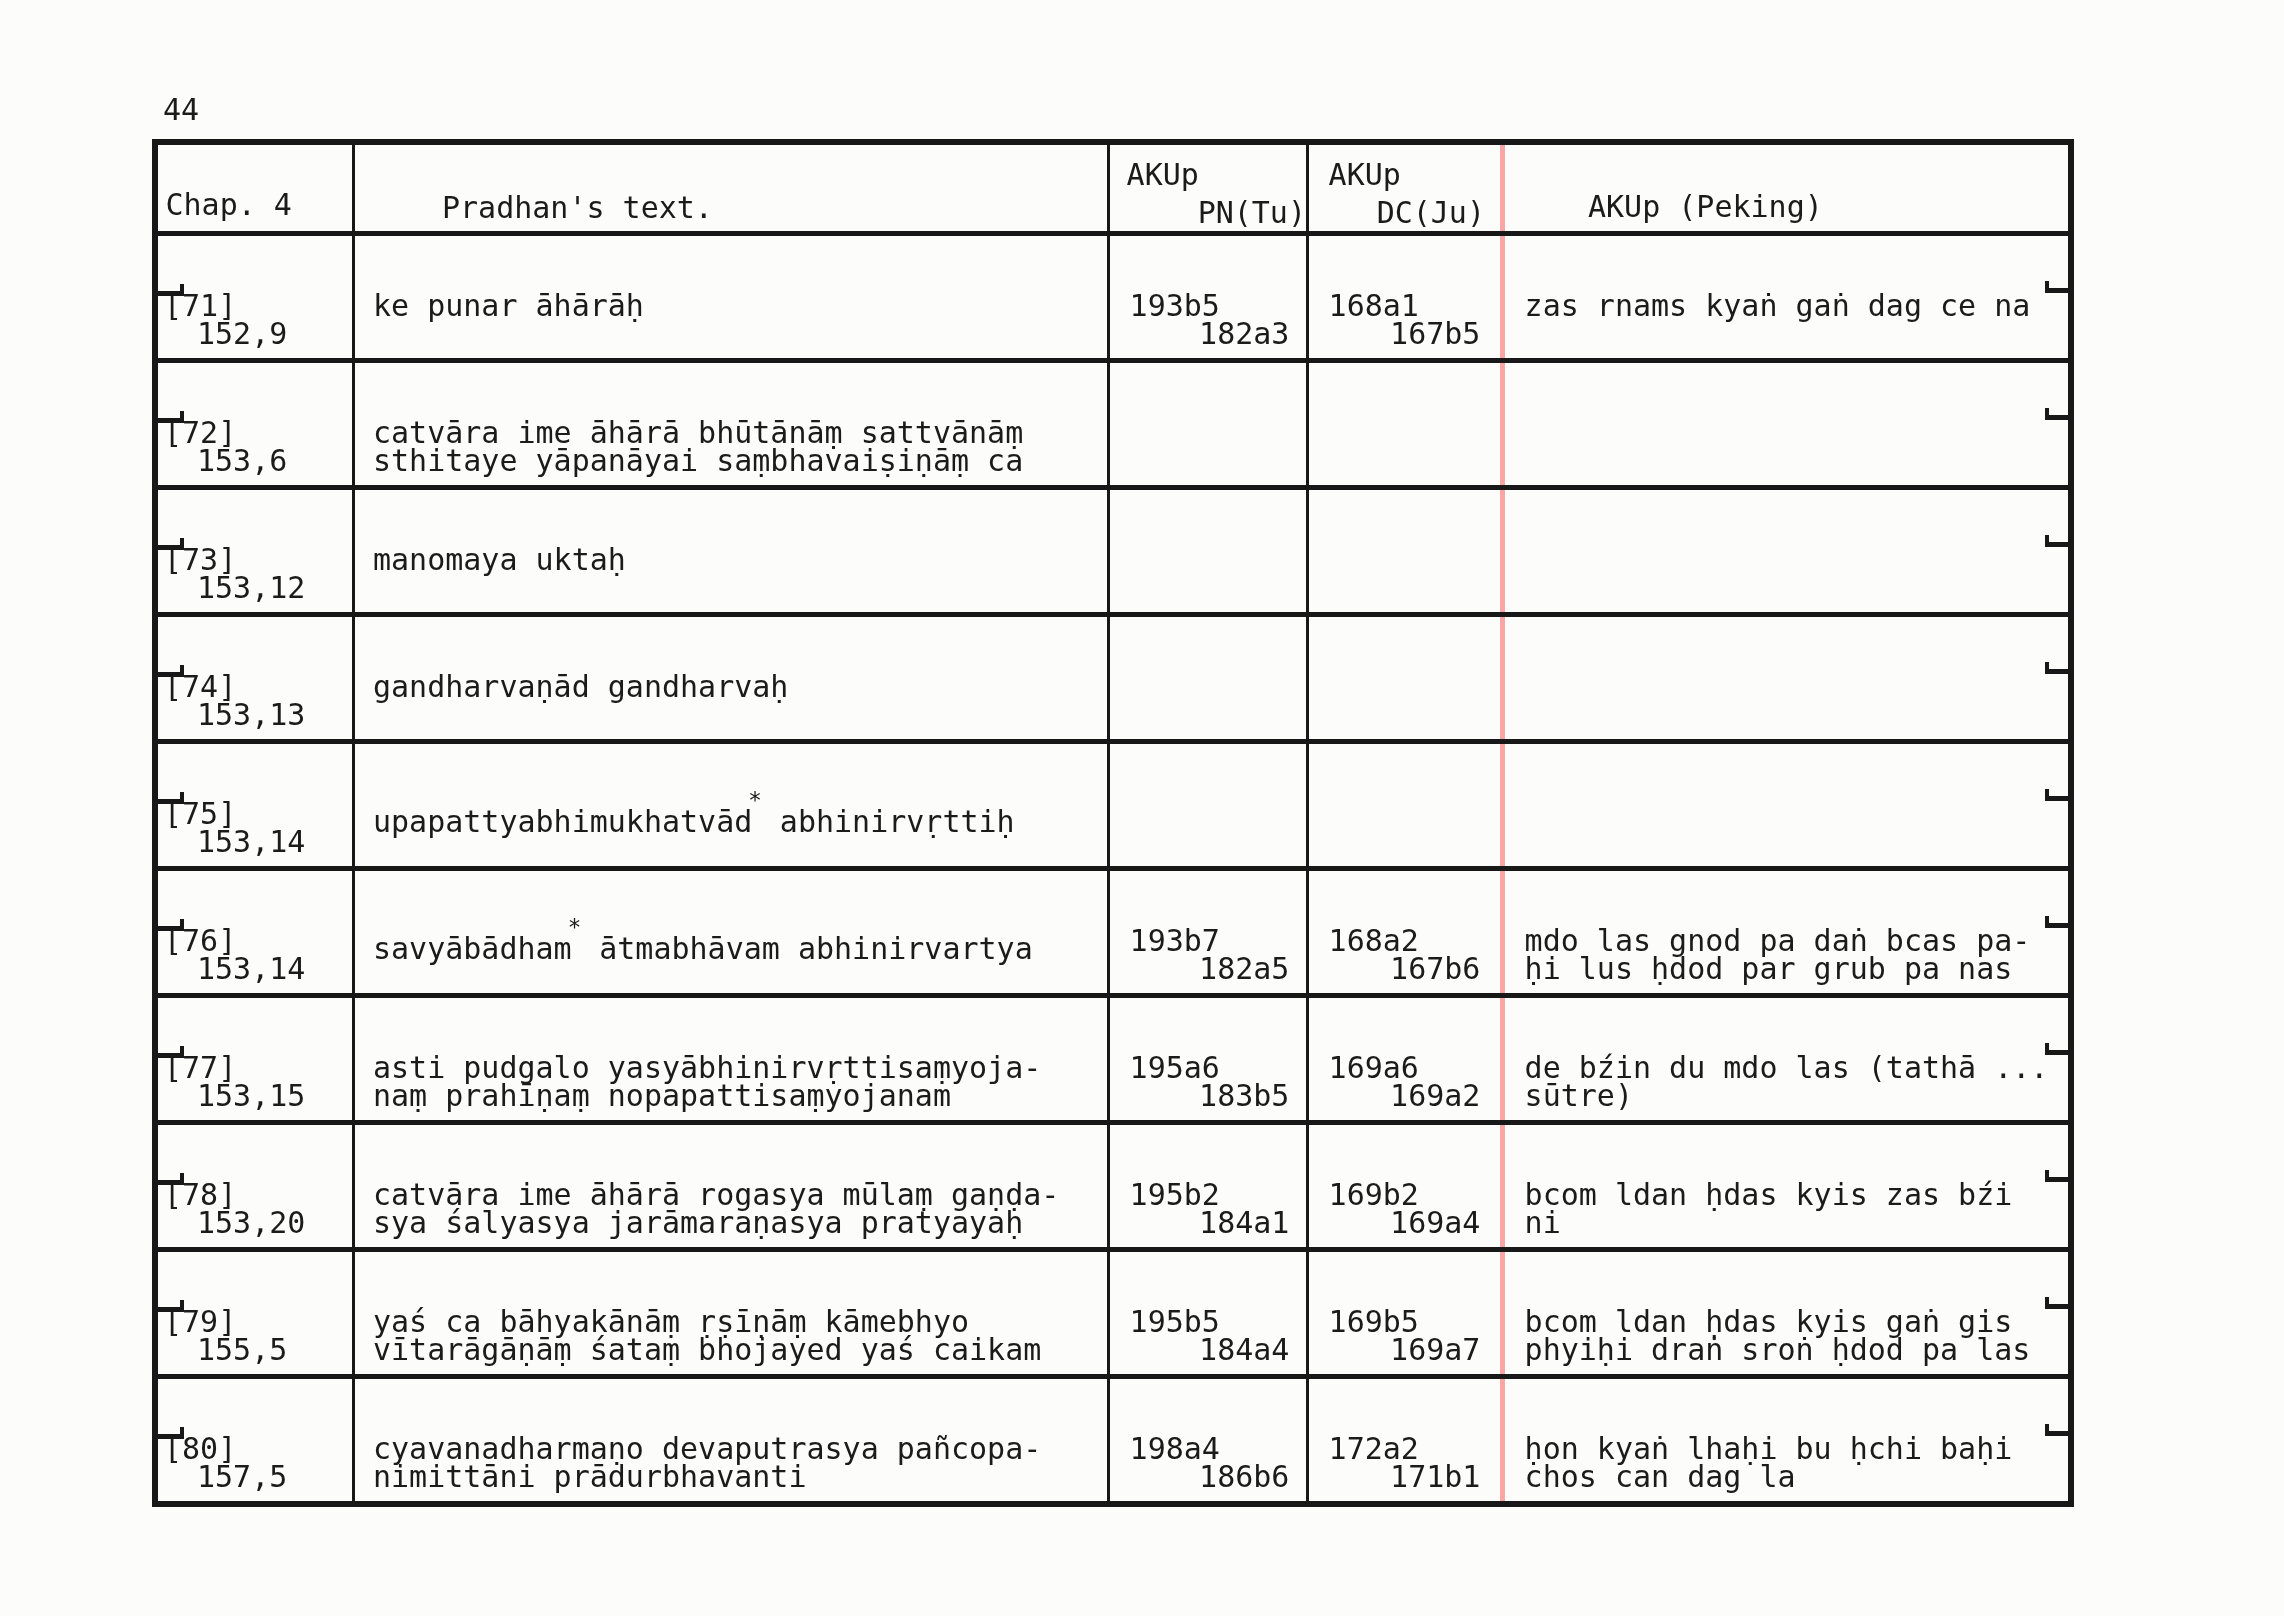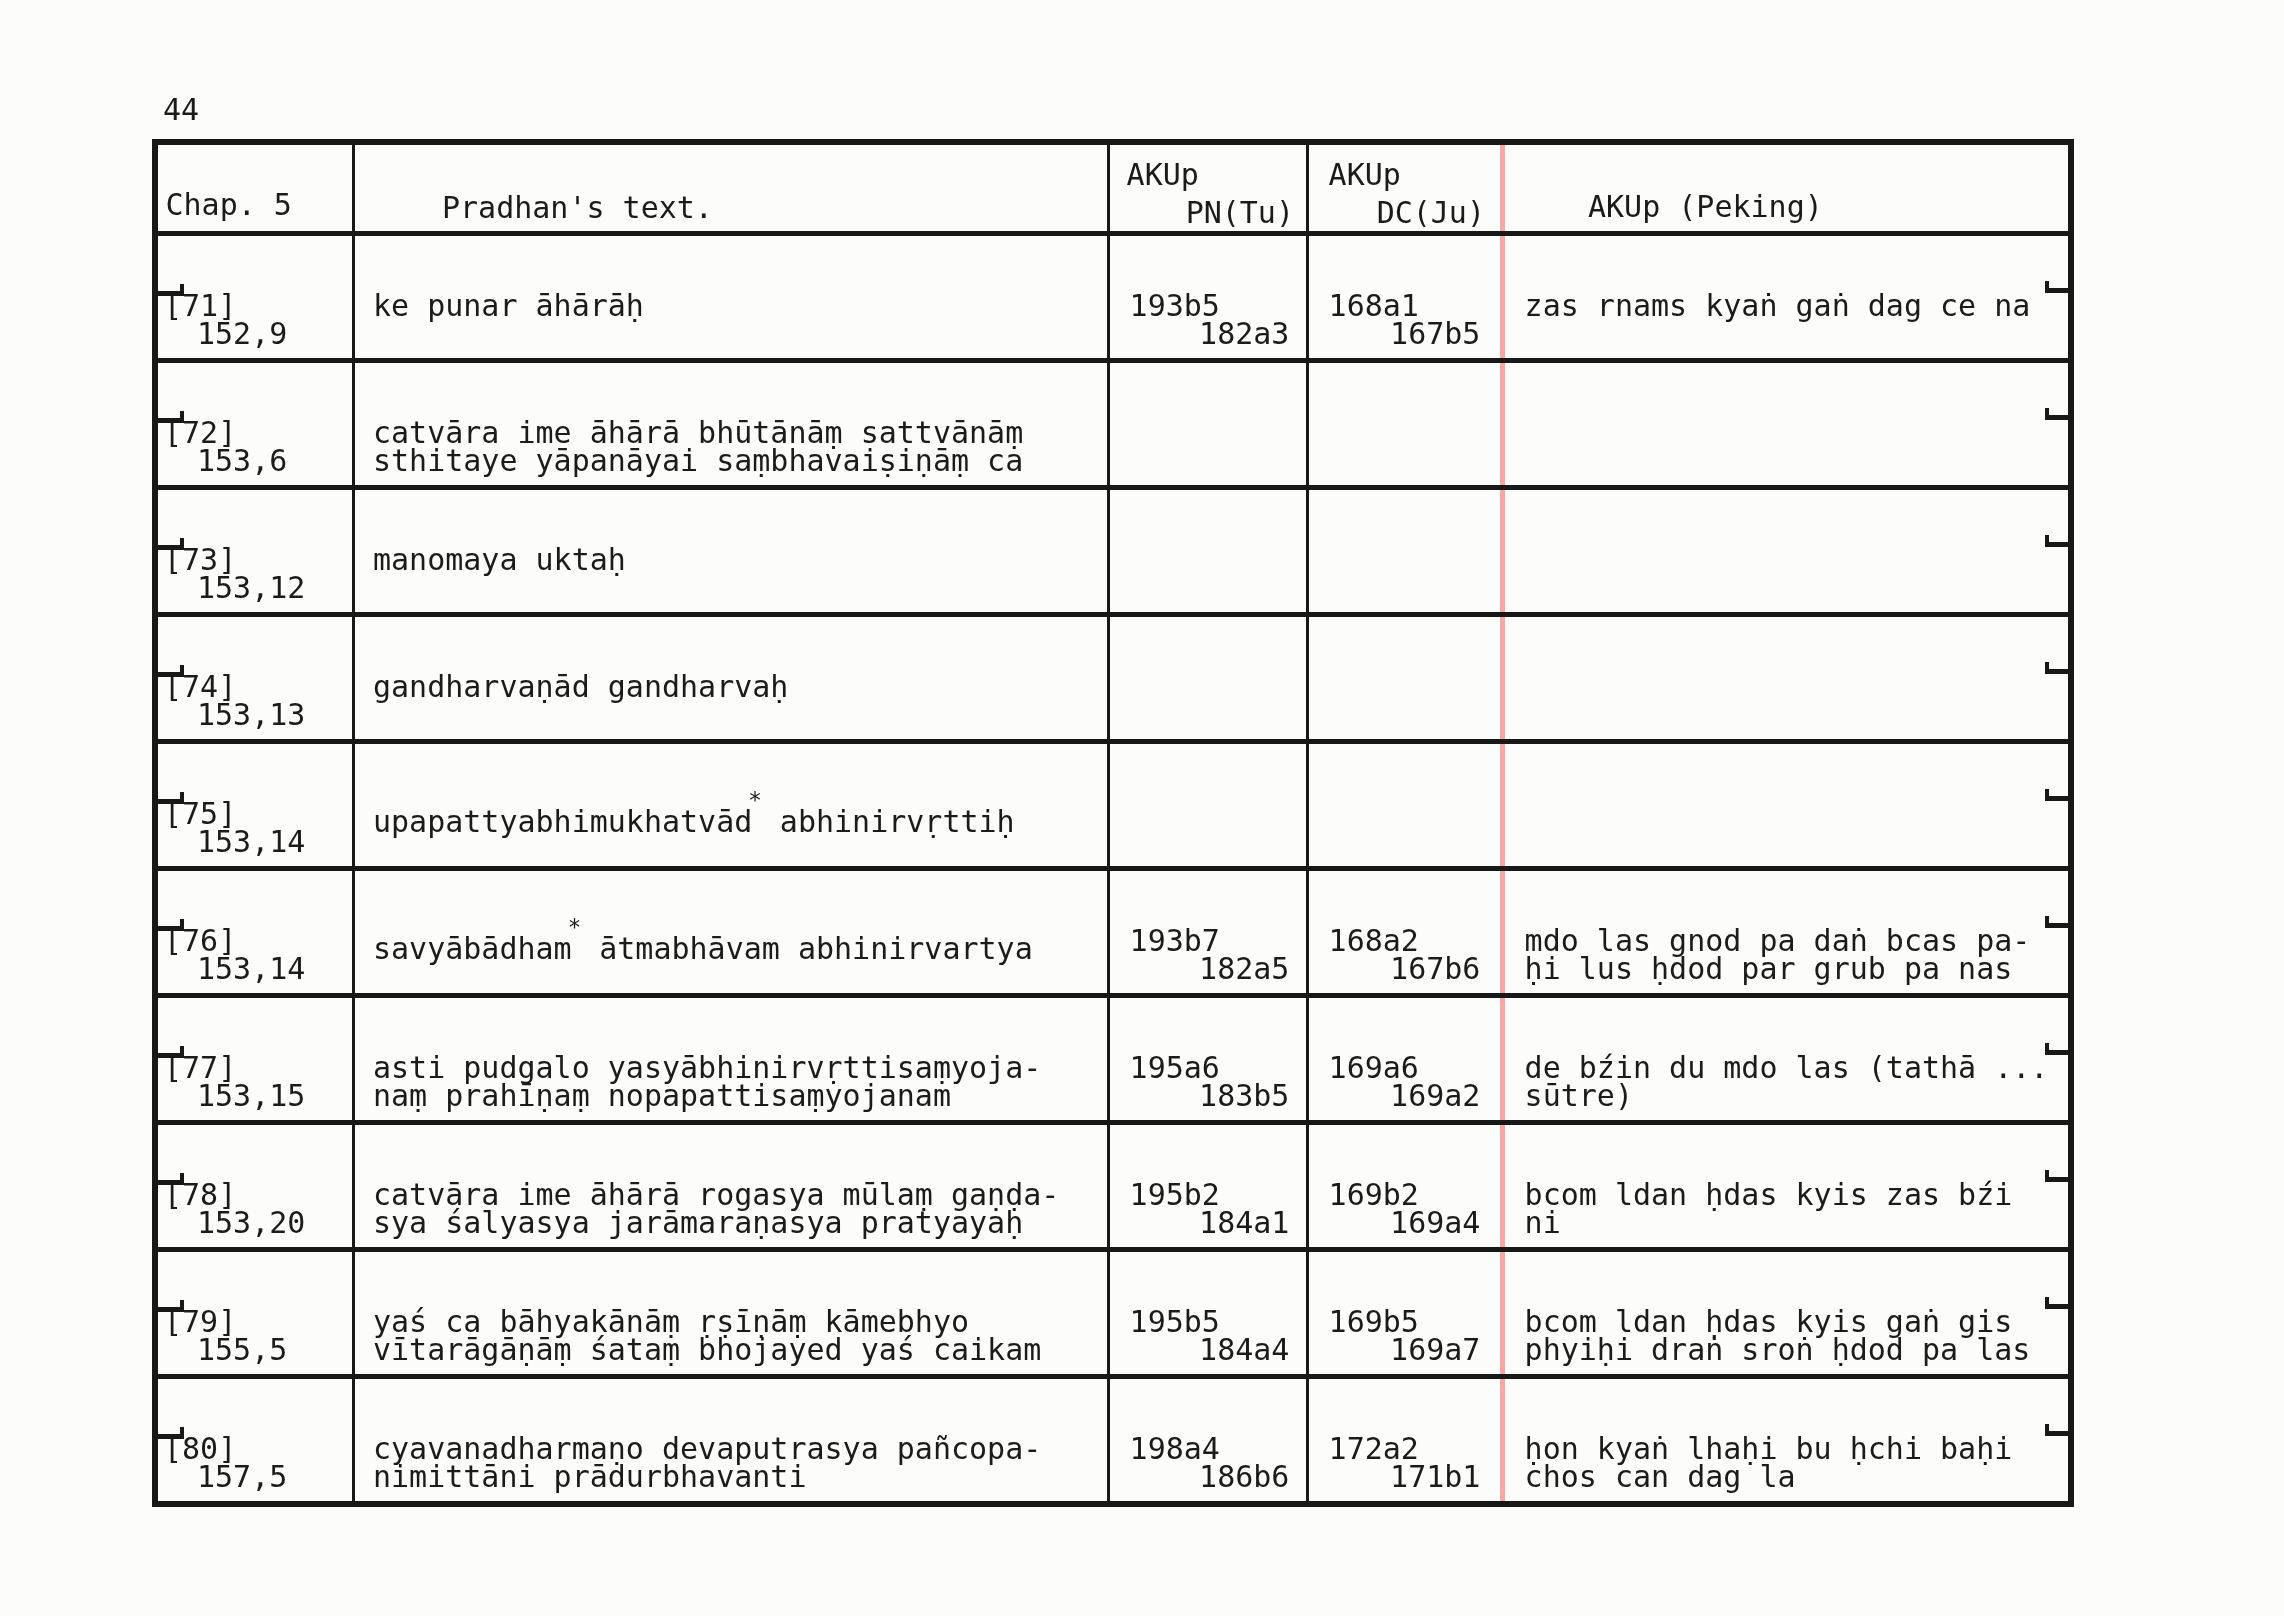--- a/index.html
+++ b/index.html
@@ -33,21 +33,21 @@
   .c5{flex:1;border-left:5px solid #fca5a5;}
   .t-line{
     position:absolute;
     font-size:30px;line-height:35px;
     white-space:nowrap;
   }
   
   .h-chap{left:7.5px;top:42px;}
   .h-pradhan{left:87px;top:45px;}
   .h-akup3{left:16.6px;top:12px;}
-  .h-pn2{right:12px;top:50px;}
+  .h-pn2{right:0;top:50px;}
   .h-akup4{left:19.6px;top:12px;}
   .h-dc2{right:15px;top:50px;}
   .h-peking{left:83px;top:44px;}
   
   .l1{top:19.6px;margin-top:32px;}
   .l2{top:80px;}
   .id{left:6px;}
   .ref{left:39px;}
   .c2 .l1,.c2 .l2{left:18px;}
   .c3 .l1{left:19.6px;}
@@ -74,21 +74,21 @@
 </style>
 </head>
 <body>
 
 <div class="page-num t-line" style="position:absolute;">44</div>
 
 <div class="tbl">
 
   <div class="hrow">
     <div class="cell c1">
-      <div class="t-line h-chap">Chap. 5</div>
+      <div class="t-line h-chap">Chap. 4</div>
     </div>
     <div class="cell c2">
       <div class="t-line h-pradhan">Pradhan's text.</div>
     </div>
     <div class="cell c3">
       <div class="t-line h-akup3">AKUp</div>
       <div class="t-line h-pn2">PN(Tu)</div>
     </div>
     <div class="cell c4">
       <div class="t-line h-akup4">AKUp</div>

